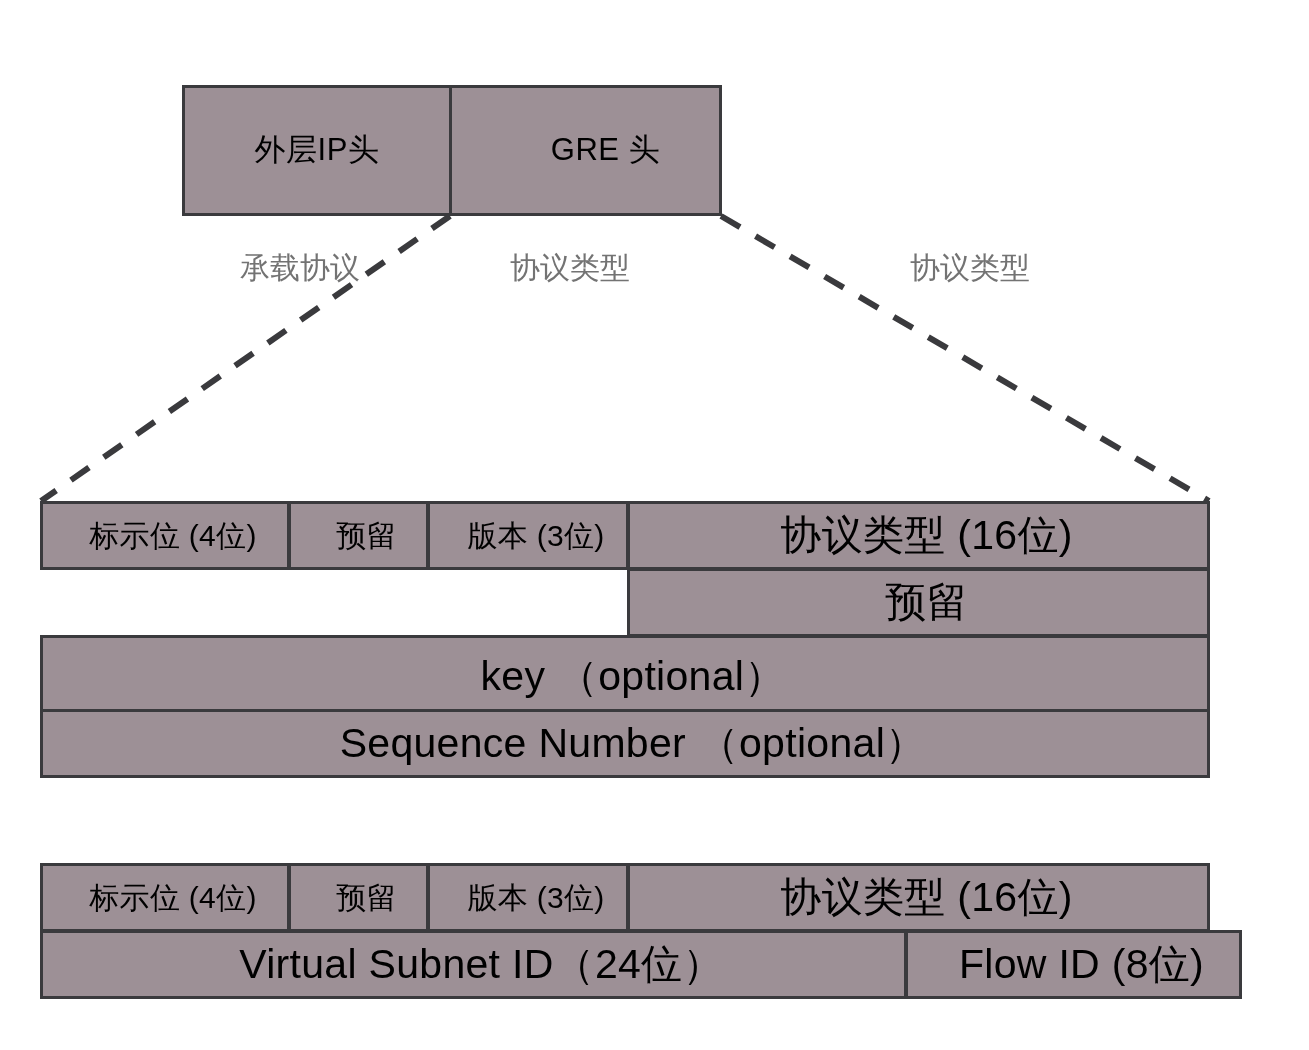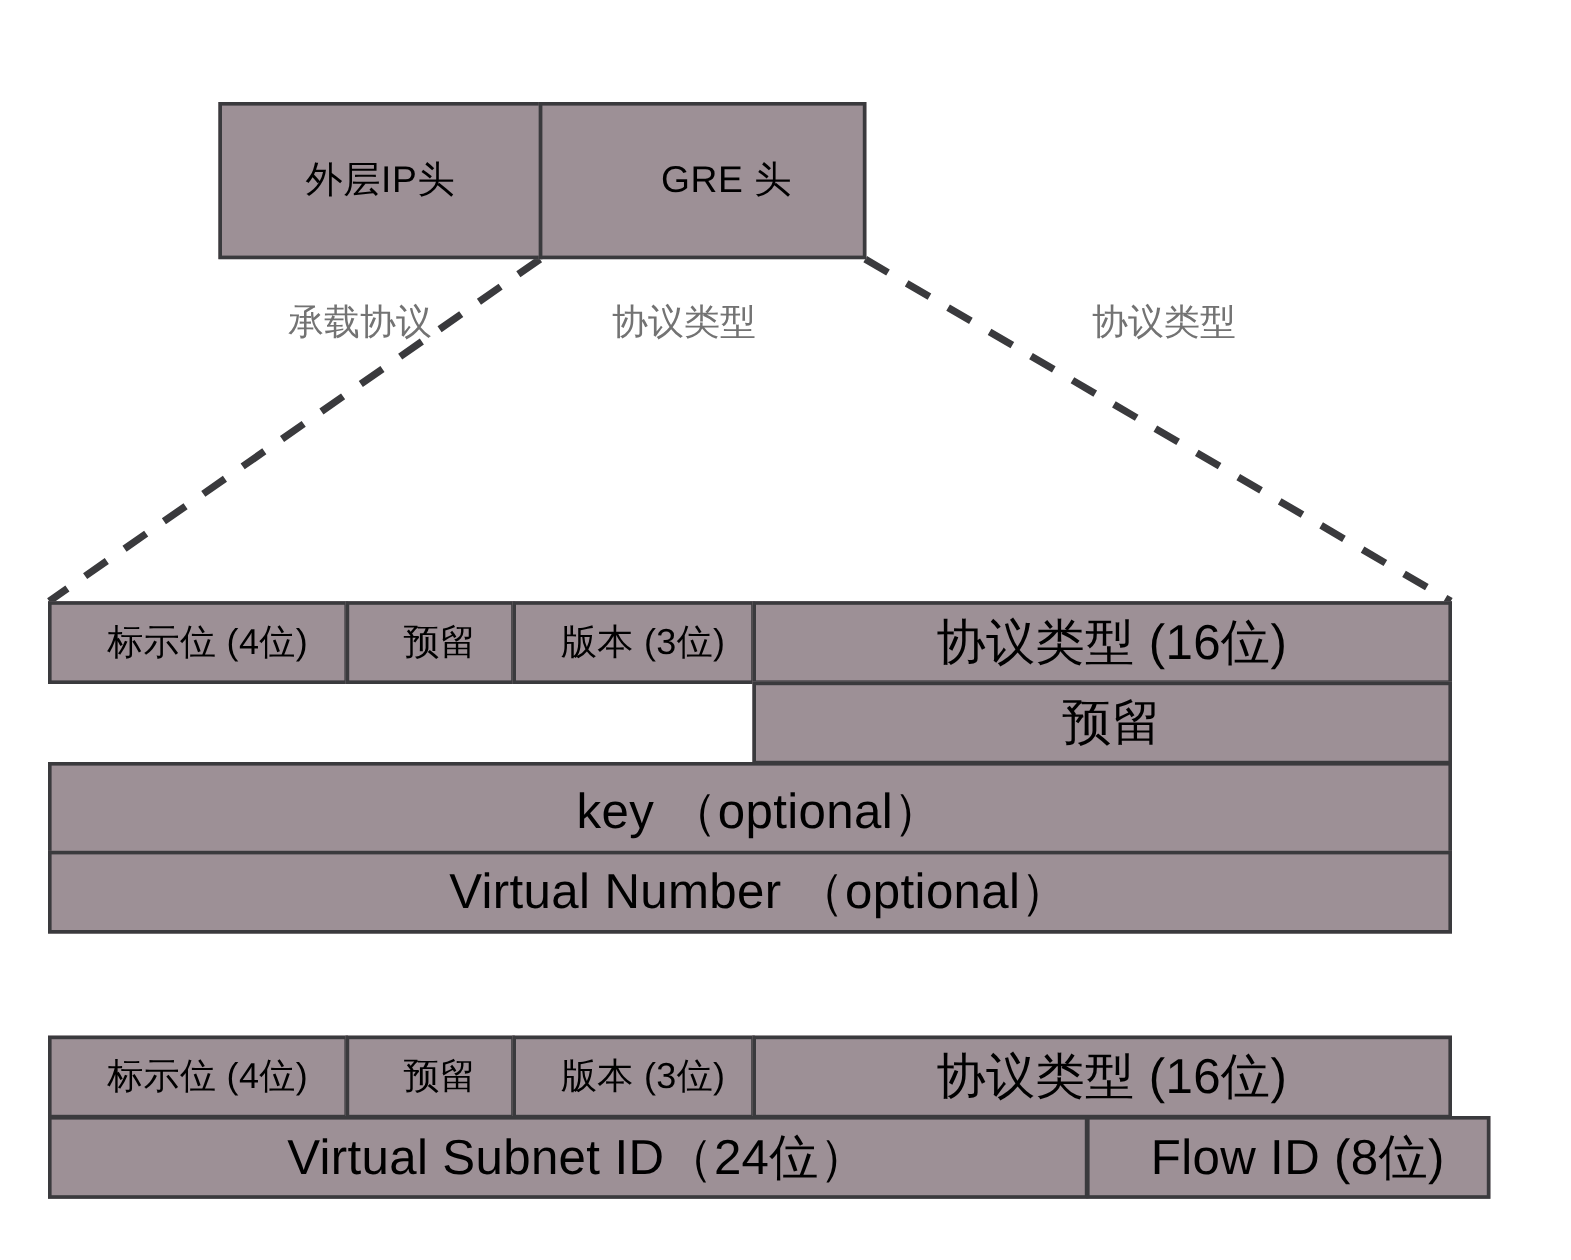--- a/index.html
+++ b/index.html
@@ -106,21 +106,21 @@
 
   <div class="cell hdr-cell wide" style="left:627px; top:568px; width:583px; height:69px;">
     <span>预留</span>
   </div>
 
   <div class="cell hdr-cell wide" style="left:40px; top:635px; width:1170px; height:83px;">
     <span>key （optional）</span>
   </div>
 
   <div class="cell hdr-cell wide" style="left:40px; top:709px; width:1170px; height:69px;">
-    <span>Virtual Number （optional）</span>
+    <span>Sequence Number （optional）</span>
   </div>
 
   <div class="cell hdr-cell" style="left:40px; top:863px; width:250px; height:69px;">
     <span>标示位 (4位)</span>
   </div>
   <div class="cell hdr-cell" style="left:288px; top:863px; width:141px; height:69px;">
     <span>预留</span>
   </div>
   <div class="cell hdr-cell" style="left:427px; top:863px; width:202px; height:69px;">
     <span>版本 (3位)</span>

